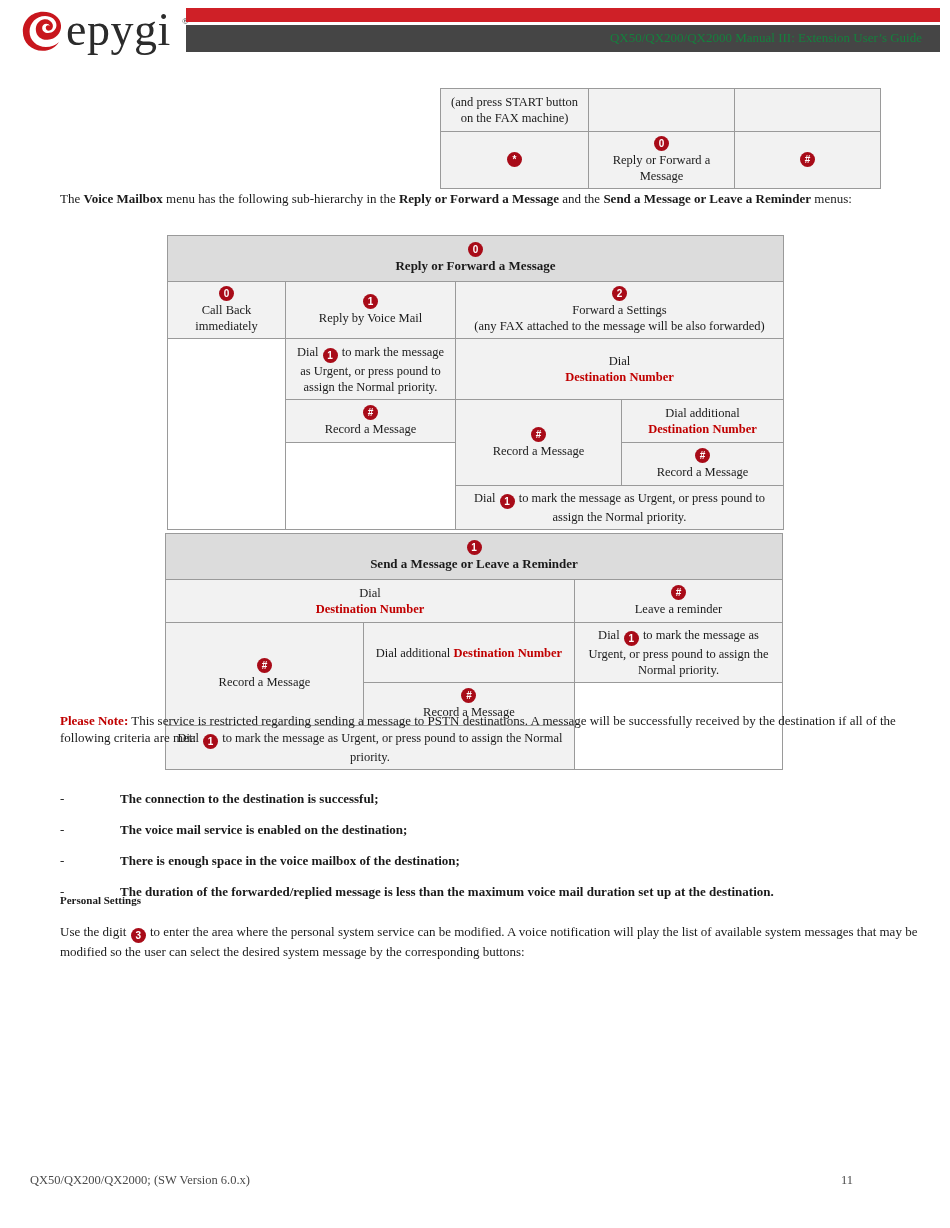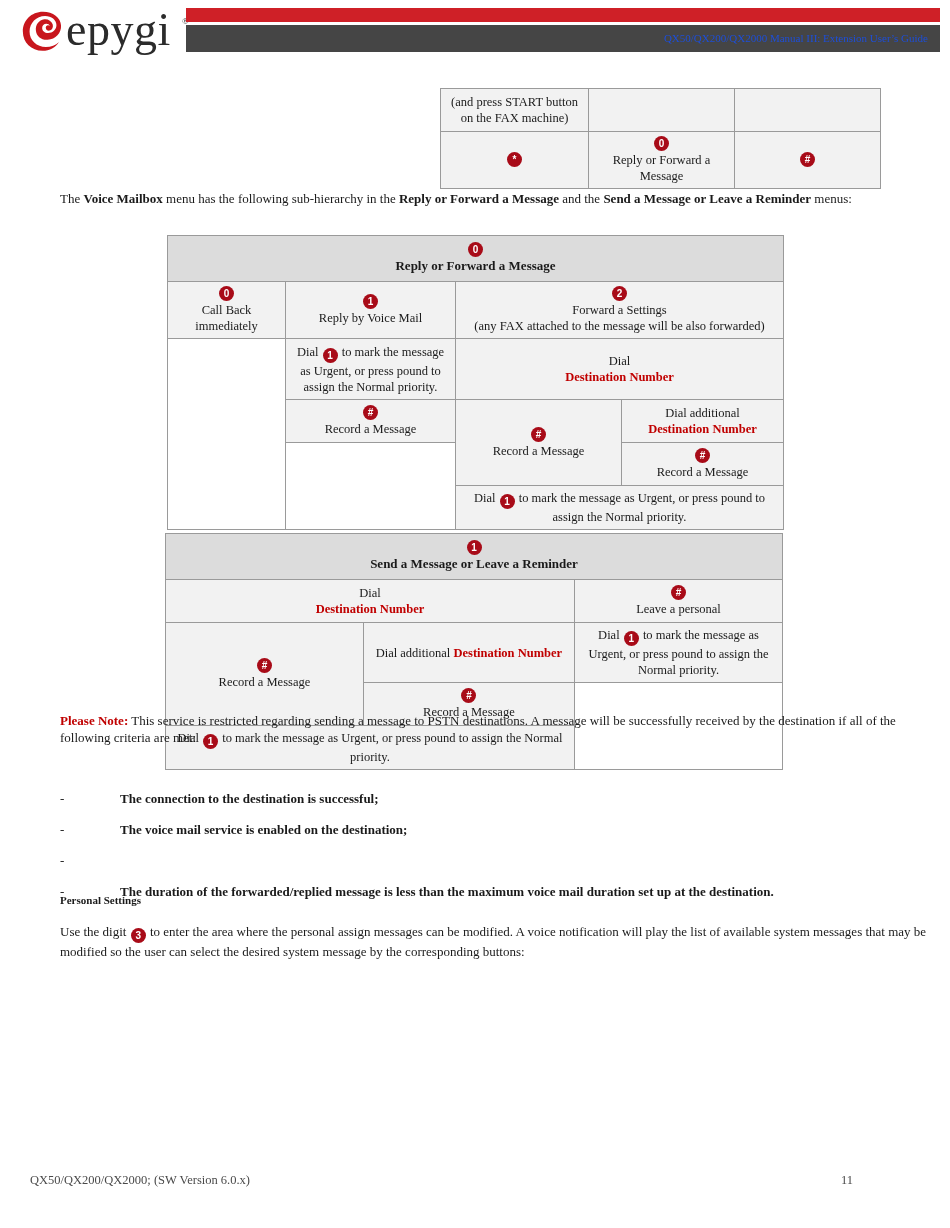--- a/index.html
+++ b/index.html
@@ -11,21 +11,21 @@
 
   
   .page-header{position:absolute;left:0;top:0;width:950px;height:62px;}
   .logo-wrap{position:absolute;left:22px;top:8px;width:160px;height:46px;}
   .logo-mark{position:absolute;left:0;top:2px;width:42px;height:42px;}
   .logo-word{position:absolute;left:44px;top:2px;font-family:"Liberation Serif",serif;
     font-size:46px;line-height:40px;color:#2b2b2b;letter-spacing:.5px;}
   .logo-reg{position:absolute;left:160px;top:8px;font-size:9px;color:#2b2b2b;}
   .bar-red{position:absolute;left:186px;top:8px;right:10px;height:14px;background:#cf2027;}
   .bar-dark{position:absolute;left:186px;top:25px;right:10px;height:27px;background:#454545;}
-  .header-title{position:absolute;right:22px;top:28px;color:#1d4ed8;font-size:11px;
+  .header-title{position:absolute;right:28px;top:28px;color:#15803d;font-size:13px;
     line-height:20px;font-family:"Liberation Serif",serif;white-space:nowrap;}
 
   
   .content{position:absolute;left:0;top:62px;width:950px;}
 
   .para{font-size:13px;line-height:17px;margin:0;}
   .b{font-weight:bold;}
   .red{color:#c00000;font-weight:bold;}
 
   
@@ -221,21 +221,21 @@
           <span>Send a Message or Leave a Reminder</span>
         </td>
       </tr>
       <tr>
         <td colspan="2" style="height:34px">
           <span>Dial</span><br>
           <span class="red">Destination Number</span>
         </td>
         <td>
           <span class="badge badge-block hash">#</span>
-          <span>Leave a personal</span>
+          <span>Leave a reminder</span>
         </td>
       </tr>
       <tr>
         <td rowspan="2">
           <span class="badge badge-block hash">#</span>
           <span>Record a Message</span>
         </td>
         <td style="height:50px"><span>Dial additional </span><span class="red">Destination Number</span></td>
         <td style="height:50px"><span>Dial </span><span class="badge">1</span><span> to mark the message as Urgent, or press pound to assign the Normal priority.</span></td>
       </tr>
@@ -258,29 +258,30 @@
     <div class="bullet-row">
       <div class="bullet-dash">-</div>
       <div class="bullet-text">The connection to the destination is successful;</div>
     </div>
     <div class="bullet-row">
       <div class="bullet-dash">-</div>
       <div class="bullet-text">The voice mail service is enabled on the destination;</div>
     </div>
     <div class="bullet-row">
       <div class="bullet-dash">-</div>
+      <div class="bullet-text">There is enough space in the voice mailbox of the destination;</div>
     </div>
     <div class="bullet-row">
       <div class="bullet-dash">-</div>
       <div class="bullet-text">The duration of the forwarded/replied message is less than the maximum voice mail duration set up at the destination.</div>
     </div>
   </div>
 
   <h2 class="section">Personal Settings</h2>
 
-  <p class="para personal-para"><span>Use the digit </span><span class="badge">3</span><span> to enter the area where the personal assign messages can be modified. A voice notification will play the list of available system messages that may be modified so the user can select the desired system message by the corresponding buttons:</span></p>
+  <p class="para personal-para"><span>Use the digit </span><span class="badge">3</span><span> to enter the area where the personal system service can be modified. A voice notification will play the list of available system messages that may be modified so the user can select the desired system message by the corresponding buttons:</span></p>
 
 </div>
 
 <div class="footer">
   <div class="footer-left">QX50/QX200/QX2000; (SW Version 6.0.x)</div>
   <div class="footer-right">11</div>
 </div>
 
 </body></html>

